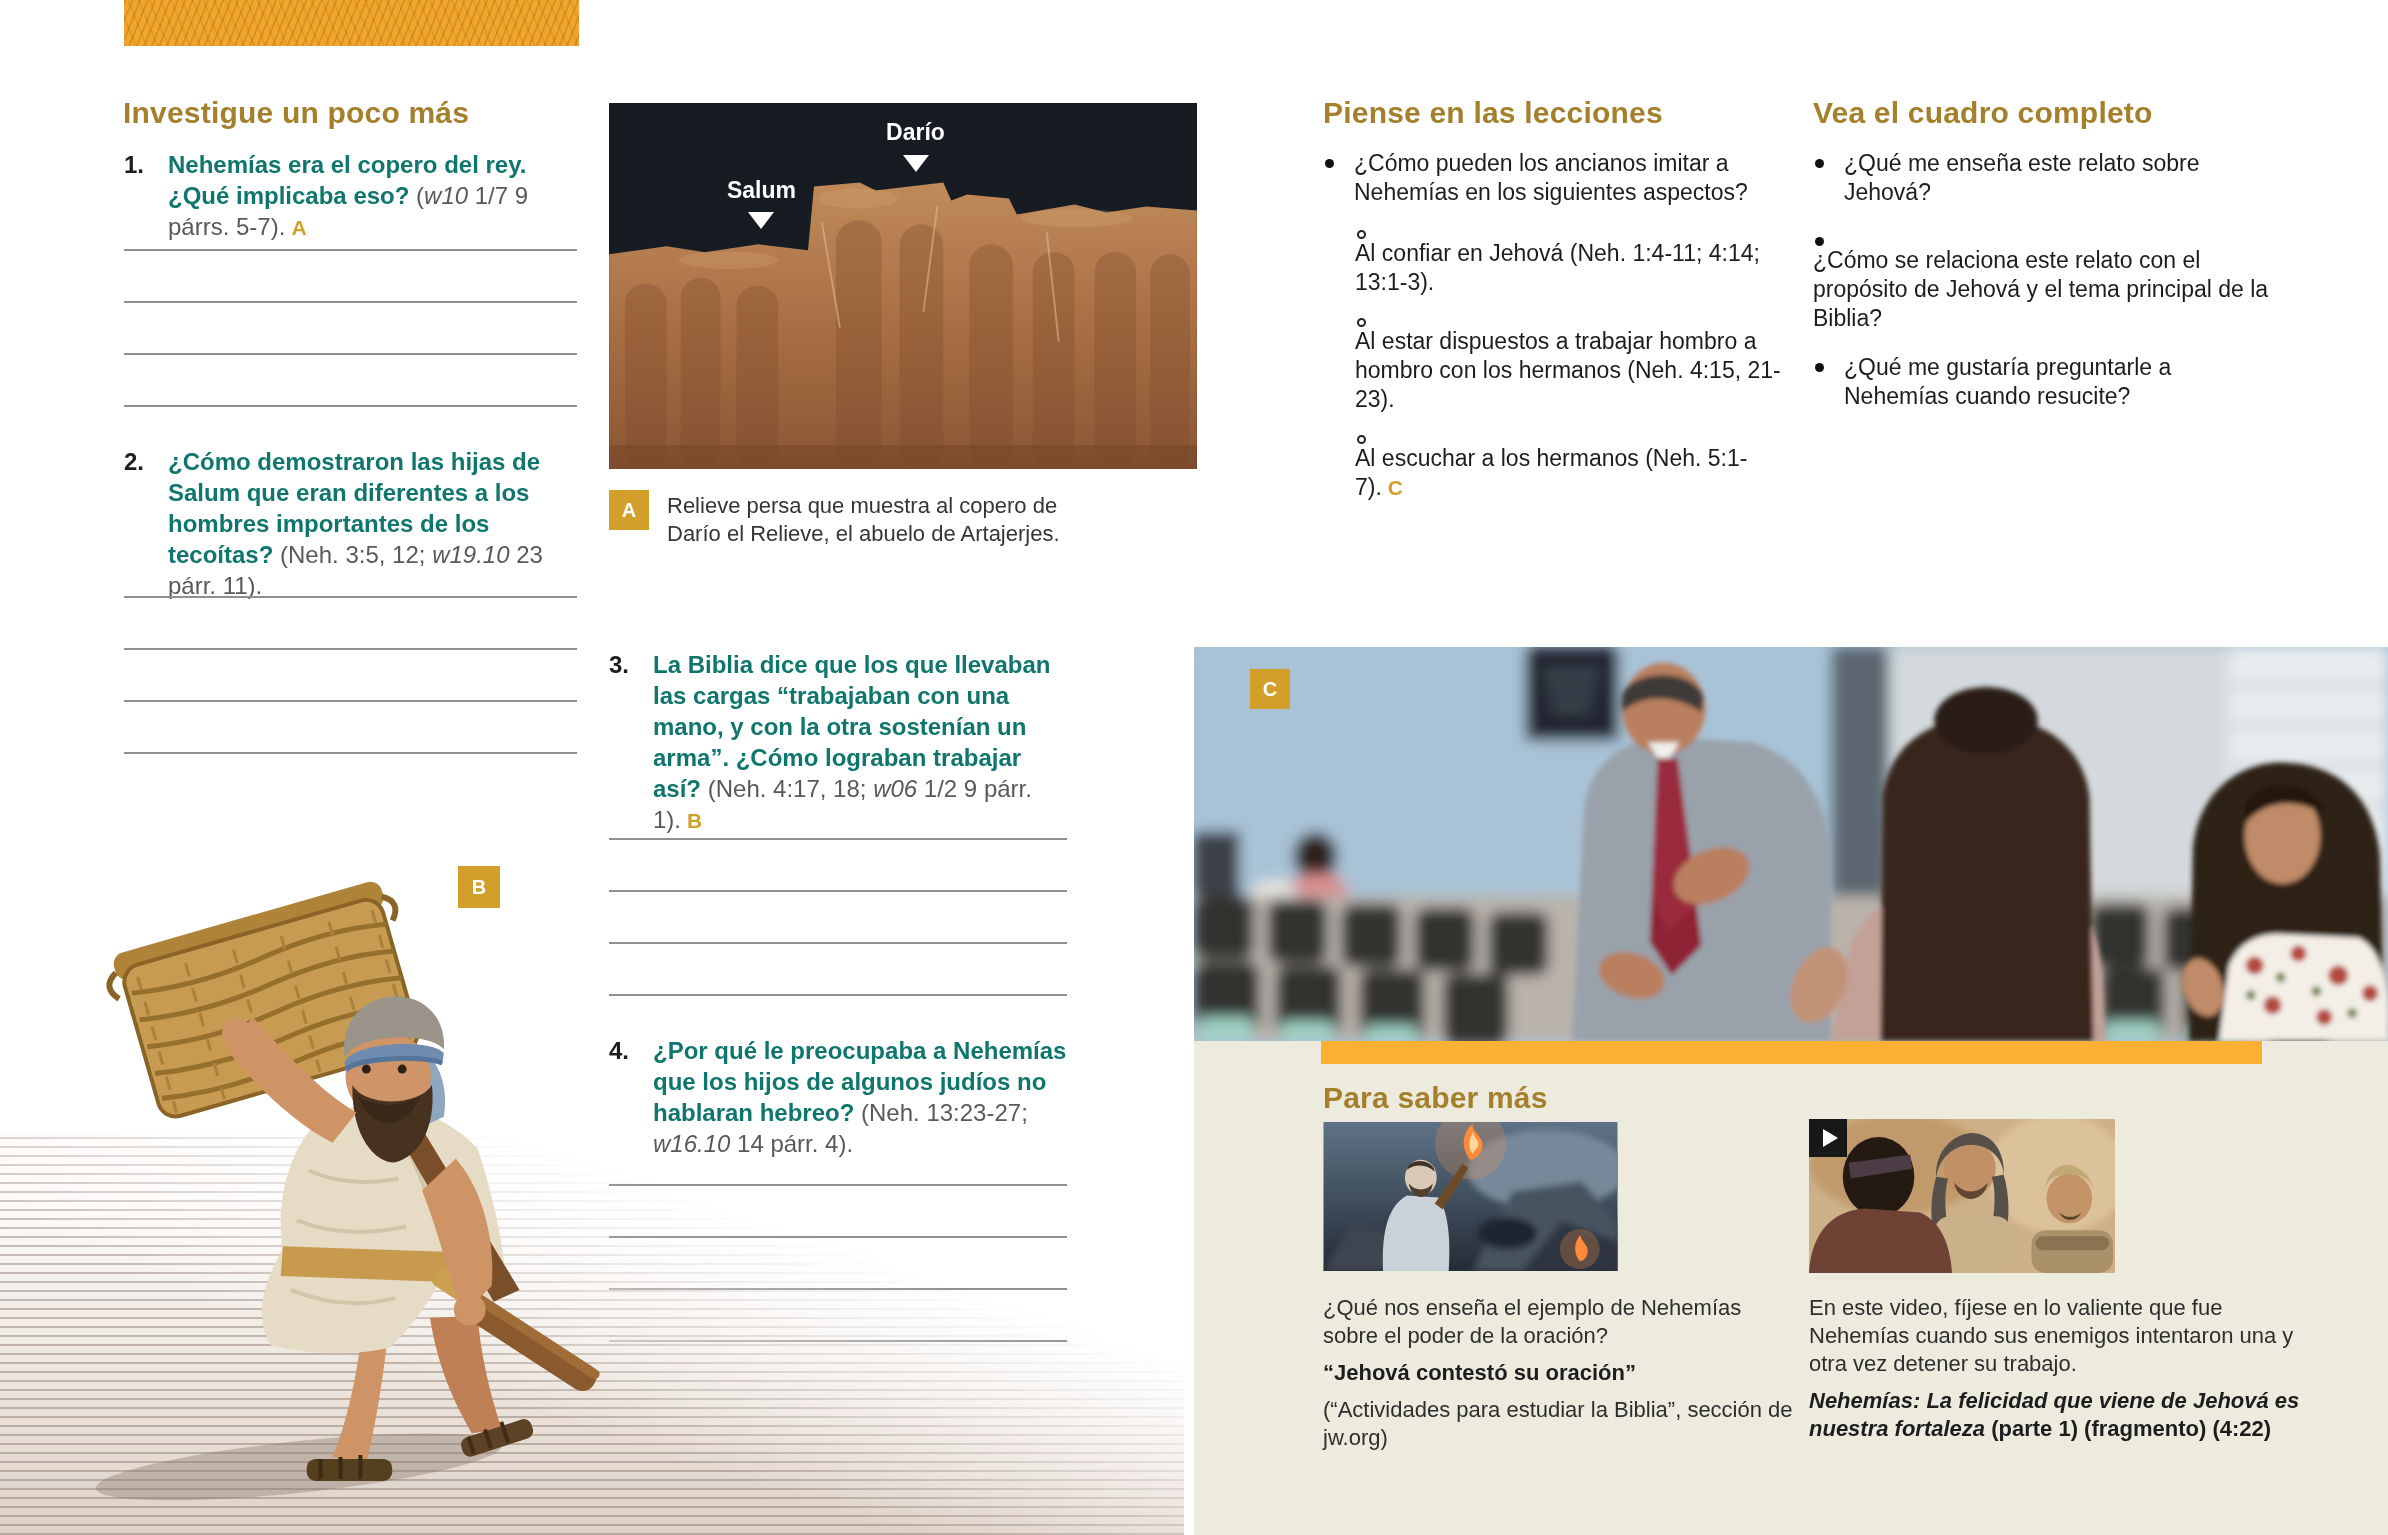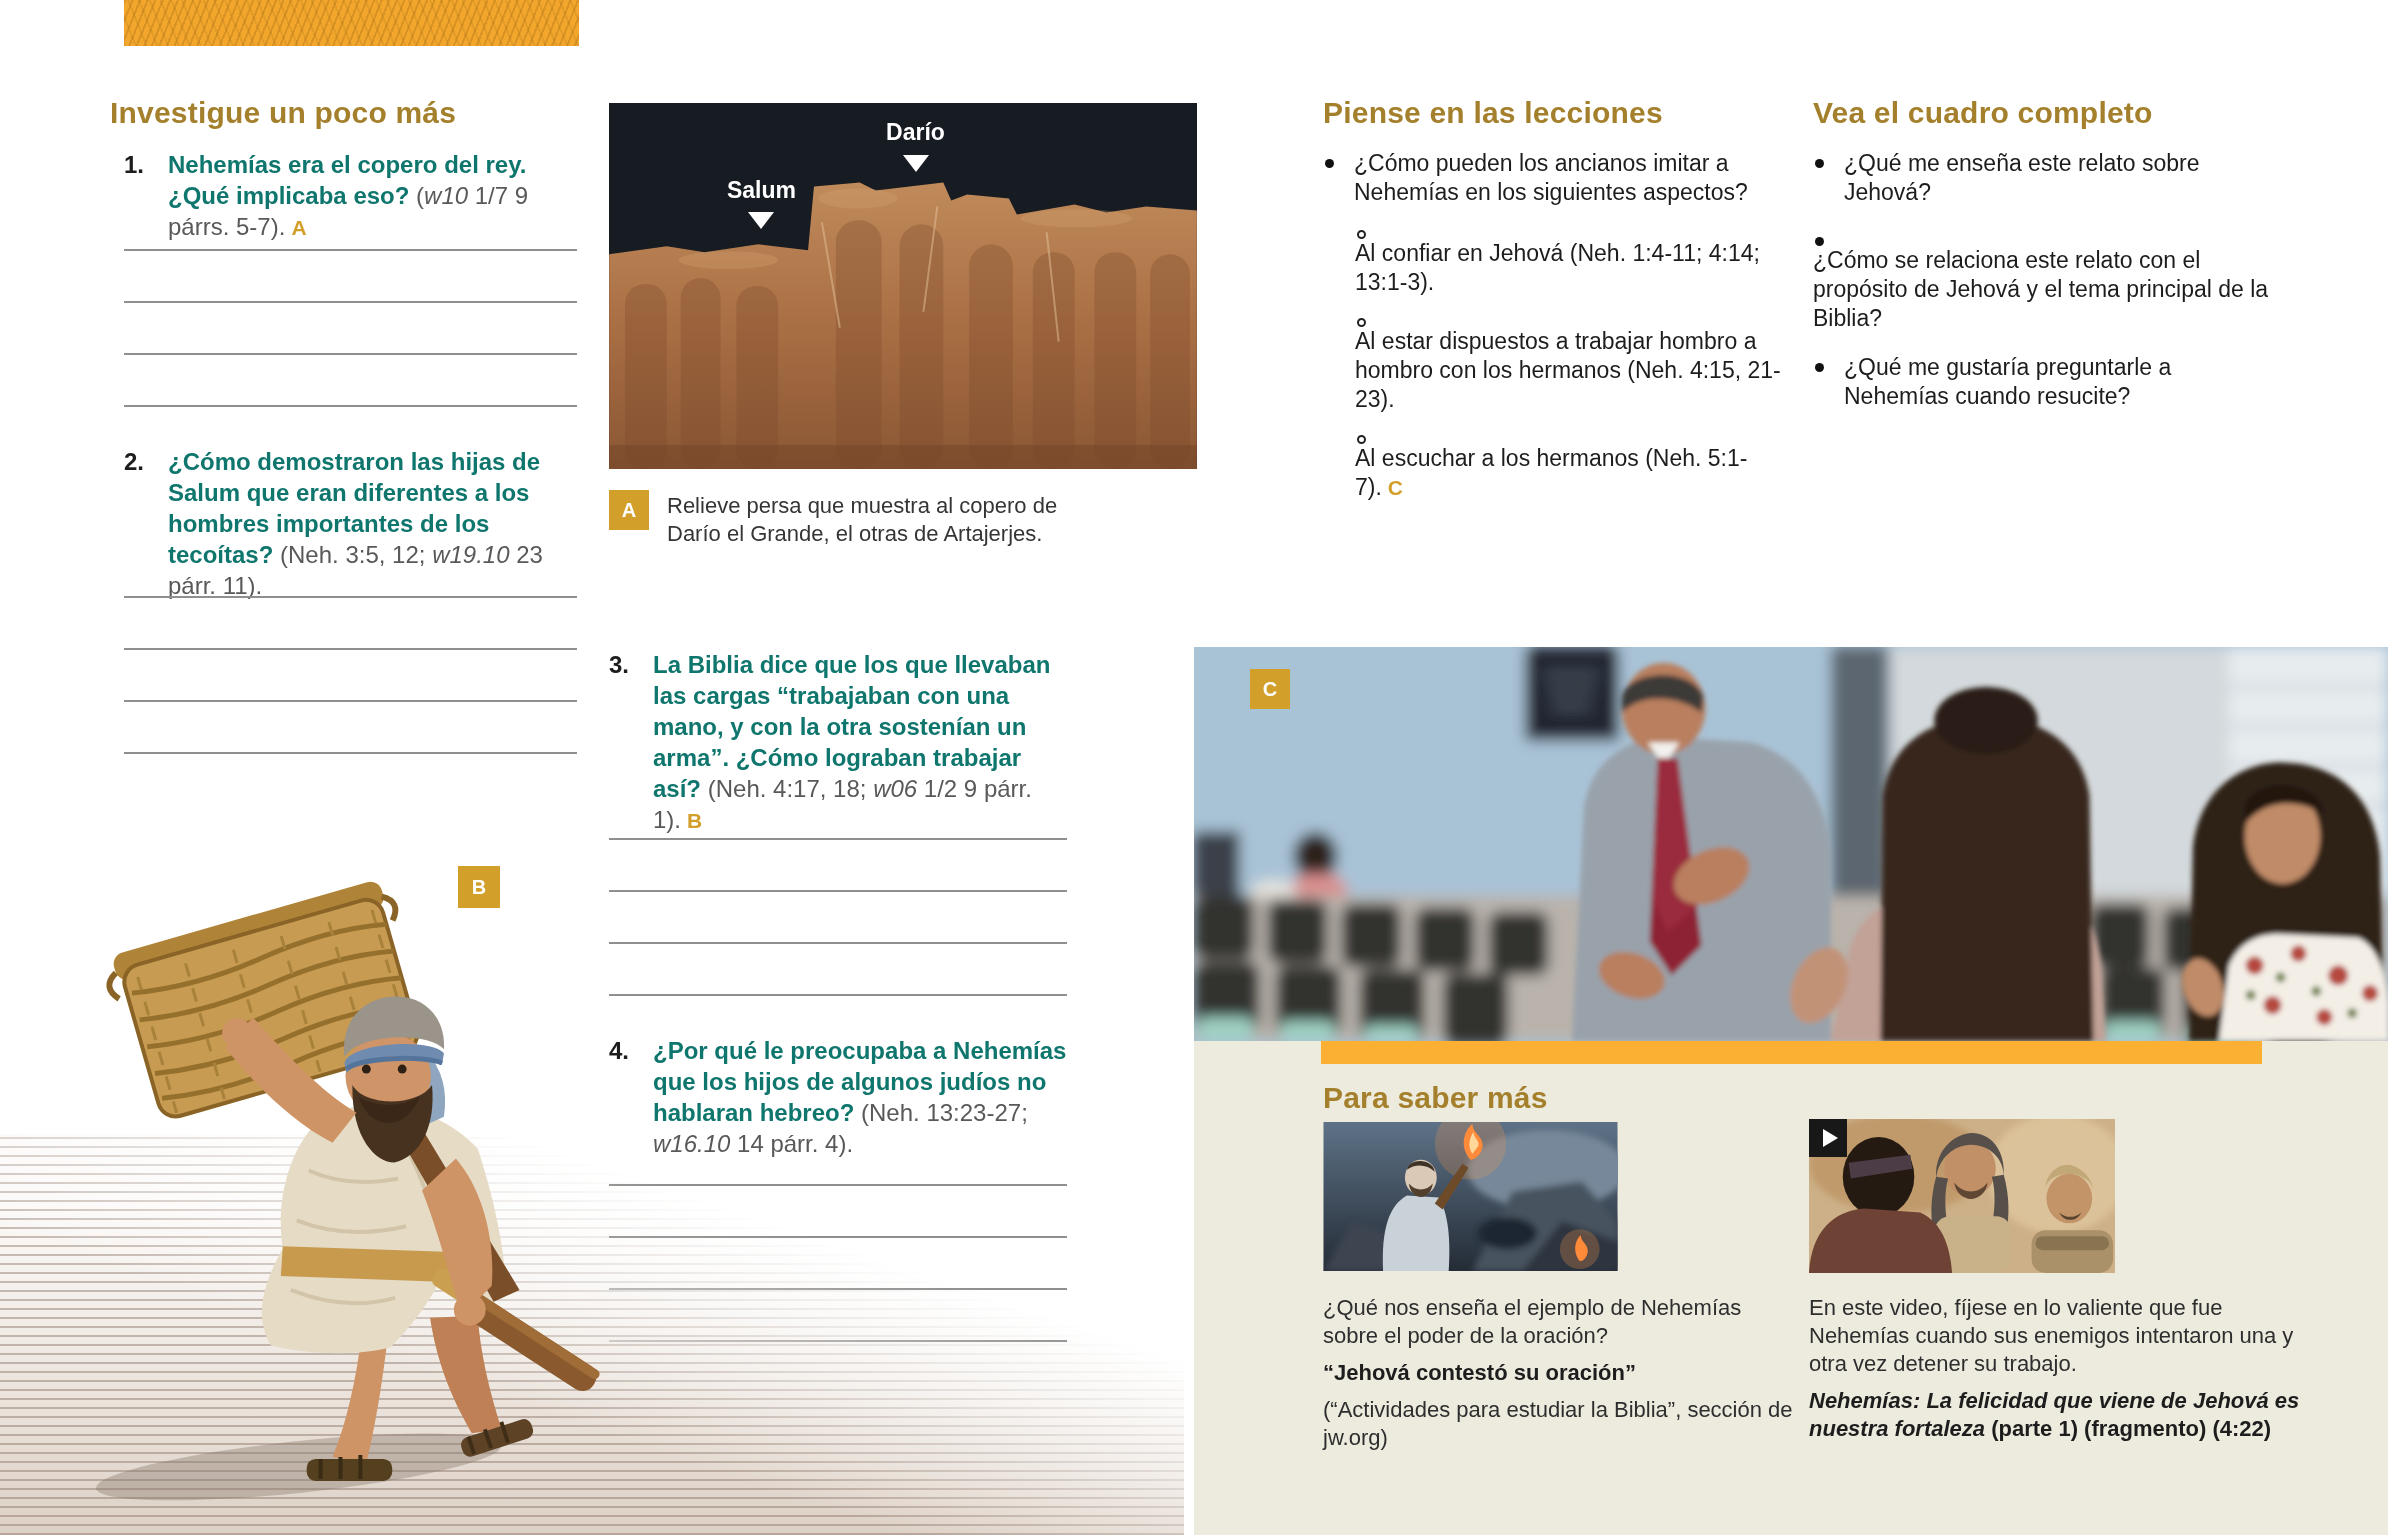--- a/index.html
+++ b/index.html
@@ -86,21 +86,21 @@
   #man { position:absolute; left:60px; top:848px; width:557px; height:665px; }
   #man-badge { position:absolute; left:458px; top:866px; width:42px; height:42px; }
 </style>
 </head>
 <body>
 
 <div id="page">
 
   <div id="banner"></div>
 
-  <div class="goldhead" style="left:110px; top:96px;">Investigue un poco más</div>
+  <div class="goldhead" style="left:123px; top:96px;">Investigue un poco más</div>
 
   <div class="q" style="left:124px; top:149px; width:456px;">
     <span class="qnum">1.</span>
     <span class="qbody"><span class="qbold">Nehemías era el copero del rey. ¿Qué implicaba eso? </span><span class="qref">(</span><span class="qref it">w10</span><span class="qref"> 1/7 9 párrs. 5-7).</span><span class="qmark">A</span></span>
   </div>
   <div class="lines" style="left:124px; top:199px; width:453px;">
     <div class="wline"></div>
     <div class="wline"></div>
     <div class="wline"></div>
     <div class="wline"></div>
@@ -151,21 +151,21 @@
       <rect x="0" y="344" width="591" height="24" fill="#6e4226" opacity="0.45"></rect>
     </svg>
     <div class="photolbl" style="left:247px; top:16px;">Darío</div>
     <div class="tri" style="left:294px; top:52px;"></div>
     <div class="photolbl" style="left:93px; top:74px;">Salum</div>
     <div class="tri" style="left:139px; top:109px;"></div>
   </div>
 
   <div id="relief-cap">
     <div class="badge">A</div>
-    <div class="captext">Relieve persa que muestra al copero de Darío el Grande, el otras de Artajerjes.</div>
+    <div class="captext">Relieve persa que muestra al copero de Darío el Relieve, el abuelo de Artajerjes.</div>
   </div>
 
   <div class="q" style="left:609px; top:649px; width:460px;">
     <span class="qnum">3.</span>
     <span class="qbody"><span class="qbold">La Biblia dice que los que llevaban las cargas “trabajaban con una mano, y con la otra sostenían un arma”. ¿Cómo lograban trabajar así? </span><span class="qref">(Neh. 4:17, 18; </span><span class="qref it">w06</span><span class="qref"> 1/2 9 párr. 1).</span><span class="qmark">B</span></span>
   </div>
   <div class="lines" style="left:609px; top:788px; width:458px;">
     <div class="wline"></div>
     <div class="wline"></div>
     <div class="wline"></div>

